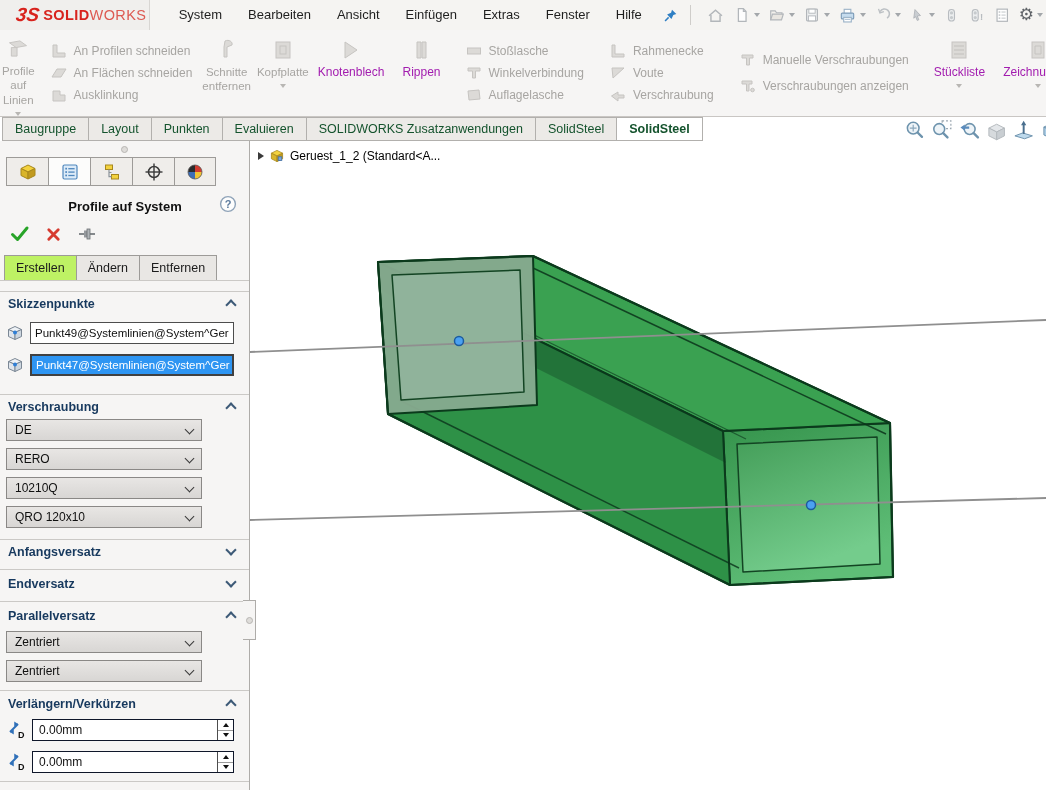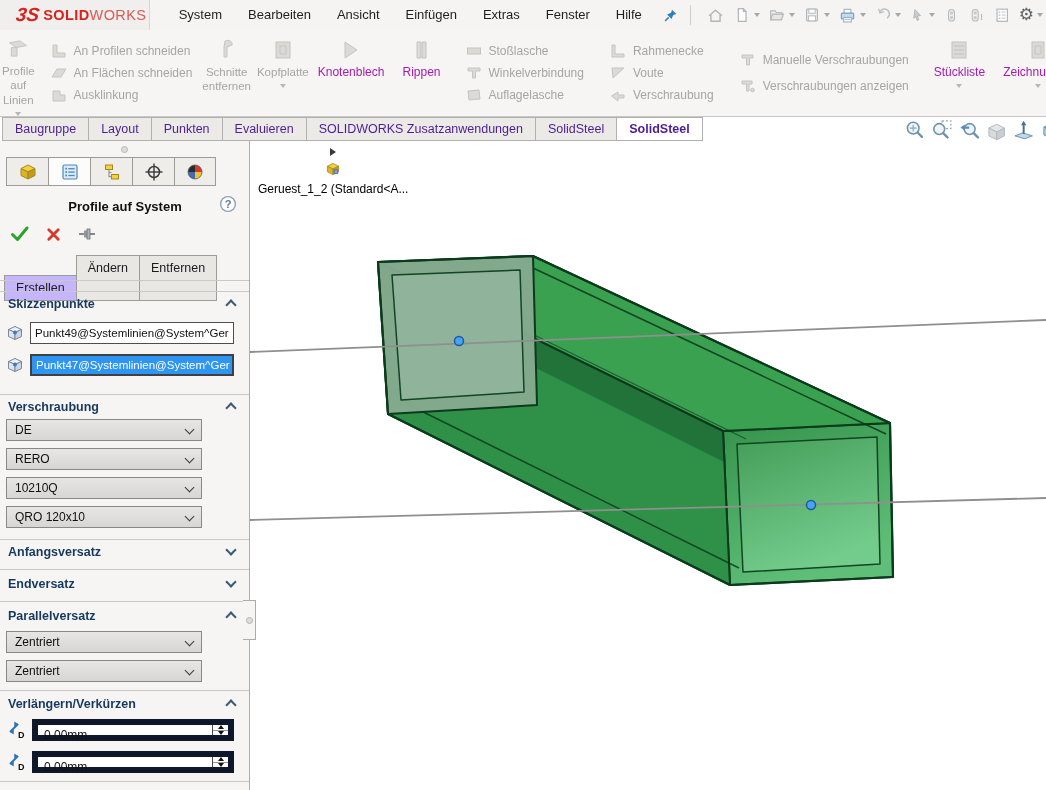--- a/index.html
+++ b/index.html
@@ -30,21 +30,21 @@
   .rib-item { display:flex; align-items:center; gap:7px; color:#a7a5a2; font-size:12px; white-space:nowrap; }
   .rib-big2 { display:flex; flex-direction:column; align-items:center; padding:9px 9px 0; color:#a21caf; font-size:12px; white-space:nowrap; }
   .rib-pair { display:flex; }
   .rsep { width:1px; background:#dad8d5; margin:6px 3px; }
   .ric-big { margin-bottom:4px; }
   .ric-sm { flex:0 0 auto; }
   .gl { fill:#dcdad7; stroke:#c6c4c1; stroke-width:1; }
 
   
   #doctabs { position:absolute; left:2px; top:117px; height:24px; display:flex; z-index:3; }
-  .dtab { padding:0 12px; line-height:22px; font-size:12.5px; color:#4c1d95; background:#eceae7; border:1px solid #b2b0ad; border-right:none; white-space:nowrap; }
+  .dtab { padding:0 12px; line-height:22px; font-size:12.5px; color:#14532d; background:#eceae7; border:1px solid #b2b0ad; border-right:none; white-space:nowrap; }
   .dtab:last-child { border-right:1px solid #b2b0ad; }
   .dtab.active { background:#ffffff; font-weight:bold; }
   #topstrip { position:absolute; left:598px; top:117px; width:448px; height:24px; background:#fff; z-index:1; }
 
   
   #hud { position:absolute; left:903px; top:118px; display:flex; gap:4px; z-index:5; width:160px; }
 
   
   #panel { position:absolute; left:0; top:141px; width:250px; height:649px; background:#f6f5f4; border-right:1px solid #aeaca9; z-index:2; }
   .dot { width:7px; height:7px; border-radius:50%; background:#dedcd9; border:1px solid #b7b5b2; }
@@ -52,43 +52,43 @@
   #pmtabs { position:absolute; left:6px; top:16px; display:flex; }
   .pmtab { width:42px; height:29px; background:#efedea; border:1px solid #9d9b98; border-right:none; display:flex; align-items:center; justify-content:center; }
   .pmtab:last-child { border-right:1px solid #9d9b98; }
   .pmtab.active { background:#fcfcfb; }
   #pm-title { position:absolute; left:0; top:58px; width:250px; text-align:center; font-weight:bold; font-size:13px; color:#101010; }
   #pm-help { position:absolute; right:12px; top:54px; }
   #pm-cmds { position:absolute; left:10px; top:84px; display:flex; gap:15px; align-items:center; }
   #modetabs { position:absolute; left:4px; top:114px; display:flex; }
   .mtab { padding:0 11px; line-height:24px; font-size:12.5px; color:#1c1c1c; background:#e9e7e4; border:1px solid #9d9b98; border-right:none; }
   .mtab:last-child { border-right:1px solid #9d9b98; }
-  .mtab.active { background:#c4b5fd;margin-top:20px; }
+  .mtab.active { background:#bef264; }
   .pdiv { position:absolute; left:0; width:249px; height:1px; background:#cbc9c6; }
   .sect-h { position:absolute; left:8px; font-size:12.5px; font-weight:bold; color:#17395e; }
   .chev { position:absolute; right:14px; width:8px; height:8px; border-left:2px solid #3d5a77; border-bottom:2px solid #3d5a77; }
   .chev.up { transform:rotate(135deg); }
   .chev.down { transform:rotate(-45deg); }
   .pt-row-icon { position:absolute; left:6px; }
   .pt-input { position:absolute; left:30px; width:204px; height:22px; background:#fff; border:1px solid #4d4d4d; font-size:11.5px; line-height:20px; padding:0 4px; white-space:nowrap; overflow:hidden; color:#101010; }
   .pt-input.selected { background:#2e95f2; color:#fff; border:2px solid #404040; line-height:18px; }
   .dropdown { position:absolute; left:6px; width:196px; height:22px; background:linear-gradient(#e8e6e4,#d8d6d4); border:1px solid #8a8886; font-size:12px; line-height:20px; padding:0 22px 0 8px; color:#101010; white-space:nowrap; overflow:hidden; }
   .dd-chev { position:absolute; right:8px; top:6px; width:7px; height:7px; border-left:1.6px solid #3a3a3a; border-bottom:1.6px solid #3a3a3a; transform:rotate(-45deg); }
-  .spin { position:absolute; left:32px; width:202px; height:22px; background:#fff; border:6px solid #0f172a; display:flex; }
+  .spin { position:absolute; left:32px; width:202px; height:22px; background:#fff; border:1px solid #0f172a; display:flex; }
   .spin-text { flex:1; font-size:12px; line-height:20px; padding-left:6px; color:#101010; }
   .spinner { width:16px; border-left:1px solid #4d4d4d; display:flex; flex-direction:column; }
   .sp-up,.sp-down { flex:1; display:flex; align-items:center; justify-content:center; }
   .sp-up { border-bottom:1px solid #9a9a9a; }
   .tri-up { width:0; height:0; border-left:3.5px solid transparent; border-right:3.5px solid transparent; border-bottom:4.5px solid #111; }
   .tri-dn { width:0; height:0; border-left:3.5px solid transparent; border-right:3.5px solid transparent; border-top:4.5px solid #111; }
   #splitter-tab { position:absolute; left:243px; top:600px; width:13px; height:40px; background:#f6f5f4; border:1px solid #aeaca9; border-left:none; z-index:4; display:flex; align-items:center; justify-content:center; }
 
   
   #canvas { position:absolute; left:250px; top:141px; width:796px; height:649px; background:#fff; overflow:hidden; }
-  #tree-row { position:absolute; left:8px; top:7px; display:flex; align-items:center; gap:5px; z-index:2;flex-direction:column; }
+  #tree-row { position:absolute; left:8px; top:7px; display:flex; align-items:center; gap:5px; z-index:2; }
   .tree-arrow { width:0; height:0; border-top:4.5px solid transparent; border-bottom:4.5px solid transparent; border-left:6px solid #3a3a3a; }
   #tree-label { font-size:12px; color:#000; }
   #scene { position:absolute; left:0; top:0; }
 </style>
 </head>
 <body>
 
 <div id="menubar">
   <div id="logo">
     <span class="logo-mark">3S</span>

